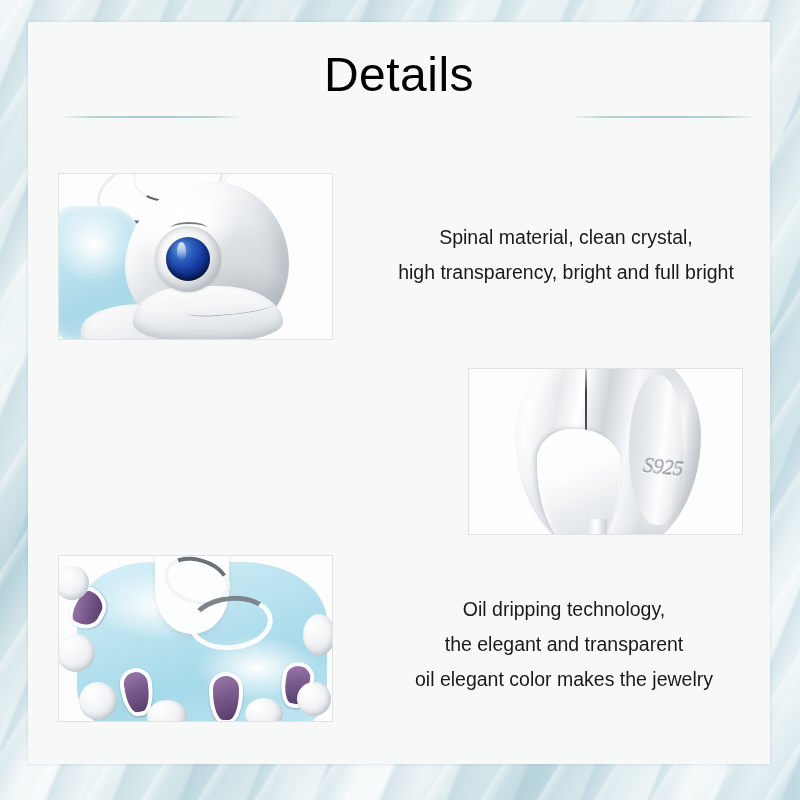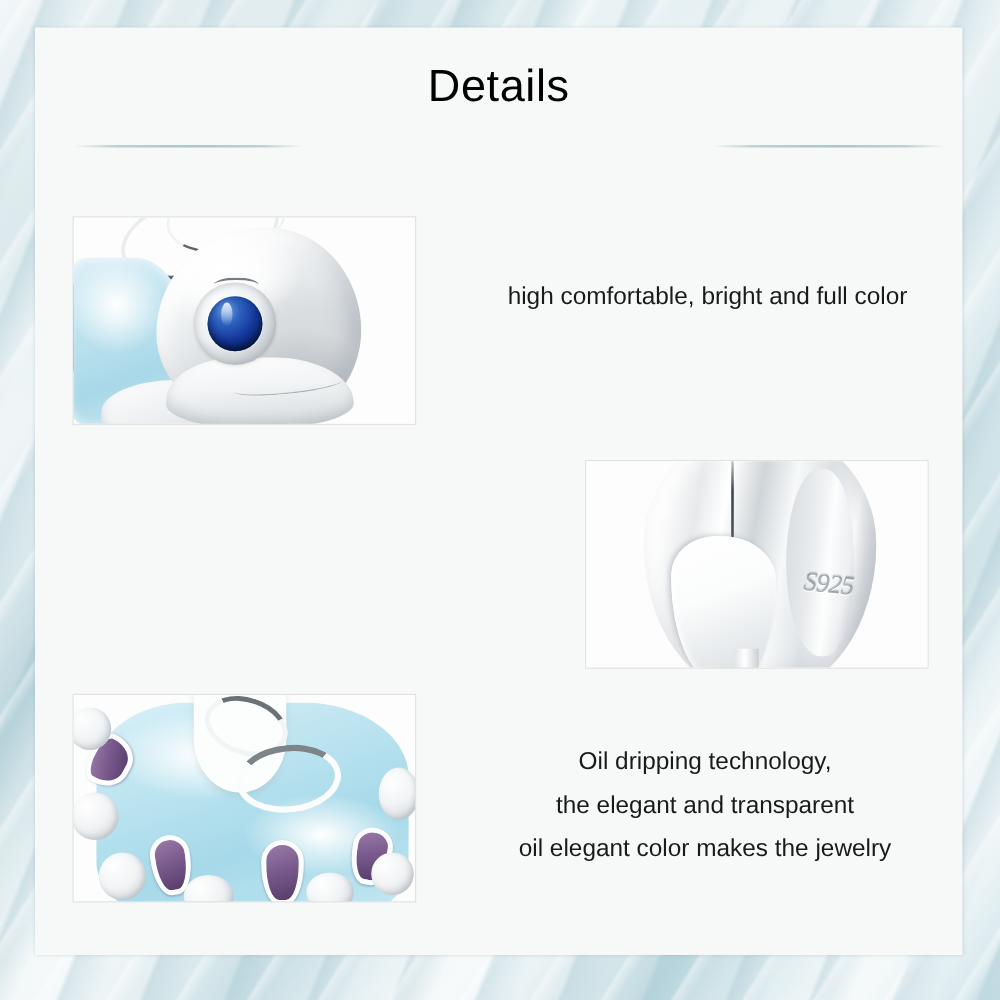--- a/index.html
+++ b/index.html
@@ -70,21 +70,21 @@
   
   .header {
     position:absolute;
     left:0; top:28px;
     width:742px; height:80px;
   }
   .title {
     position:absolute;
     left:0; top:0; width:742px;
     text-align:center;
-    font-size:36px;
+    font-size:48px;
     font-weight:400;
     letter-spacing:.5px;
     color:#000;
     line-height:1.05;
   }
   .rule {
     position:absolute;
     top:66px;
     height:2px;
     background:linear-gradient(90deg,
@@ -340,21 +340,22 @@
         <div class="head"></div>
         <div class="jaw"></div>
         <div class="mouth"></div>
         <div class="socket"></div>
         <div class="iris"></div>
         <div class="brow"></div>
       </div>
     </div>
 
     <div class="caption" id="caption-spinal">
-      <span class="ln">high comfortable, bright and full color</span>
+      <span class="ln">Spinal material, clean crystal,</span>
+      <span class="ln">high transparency, bright and full bright</span>
     </div>
 
 
     <div class="photo" id="photo-stamp">
       <div class="scene">
         <div class="ring"></div>
         <div class="groove"></div>
         <div class="seam"></div>
         <div class="lobe"></div>
         <div class="stem"></div>

